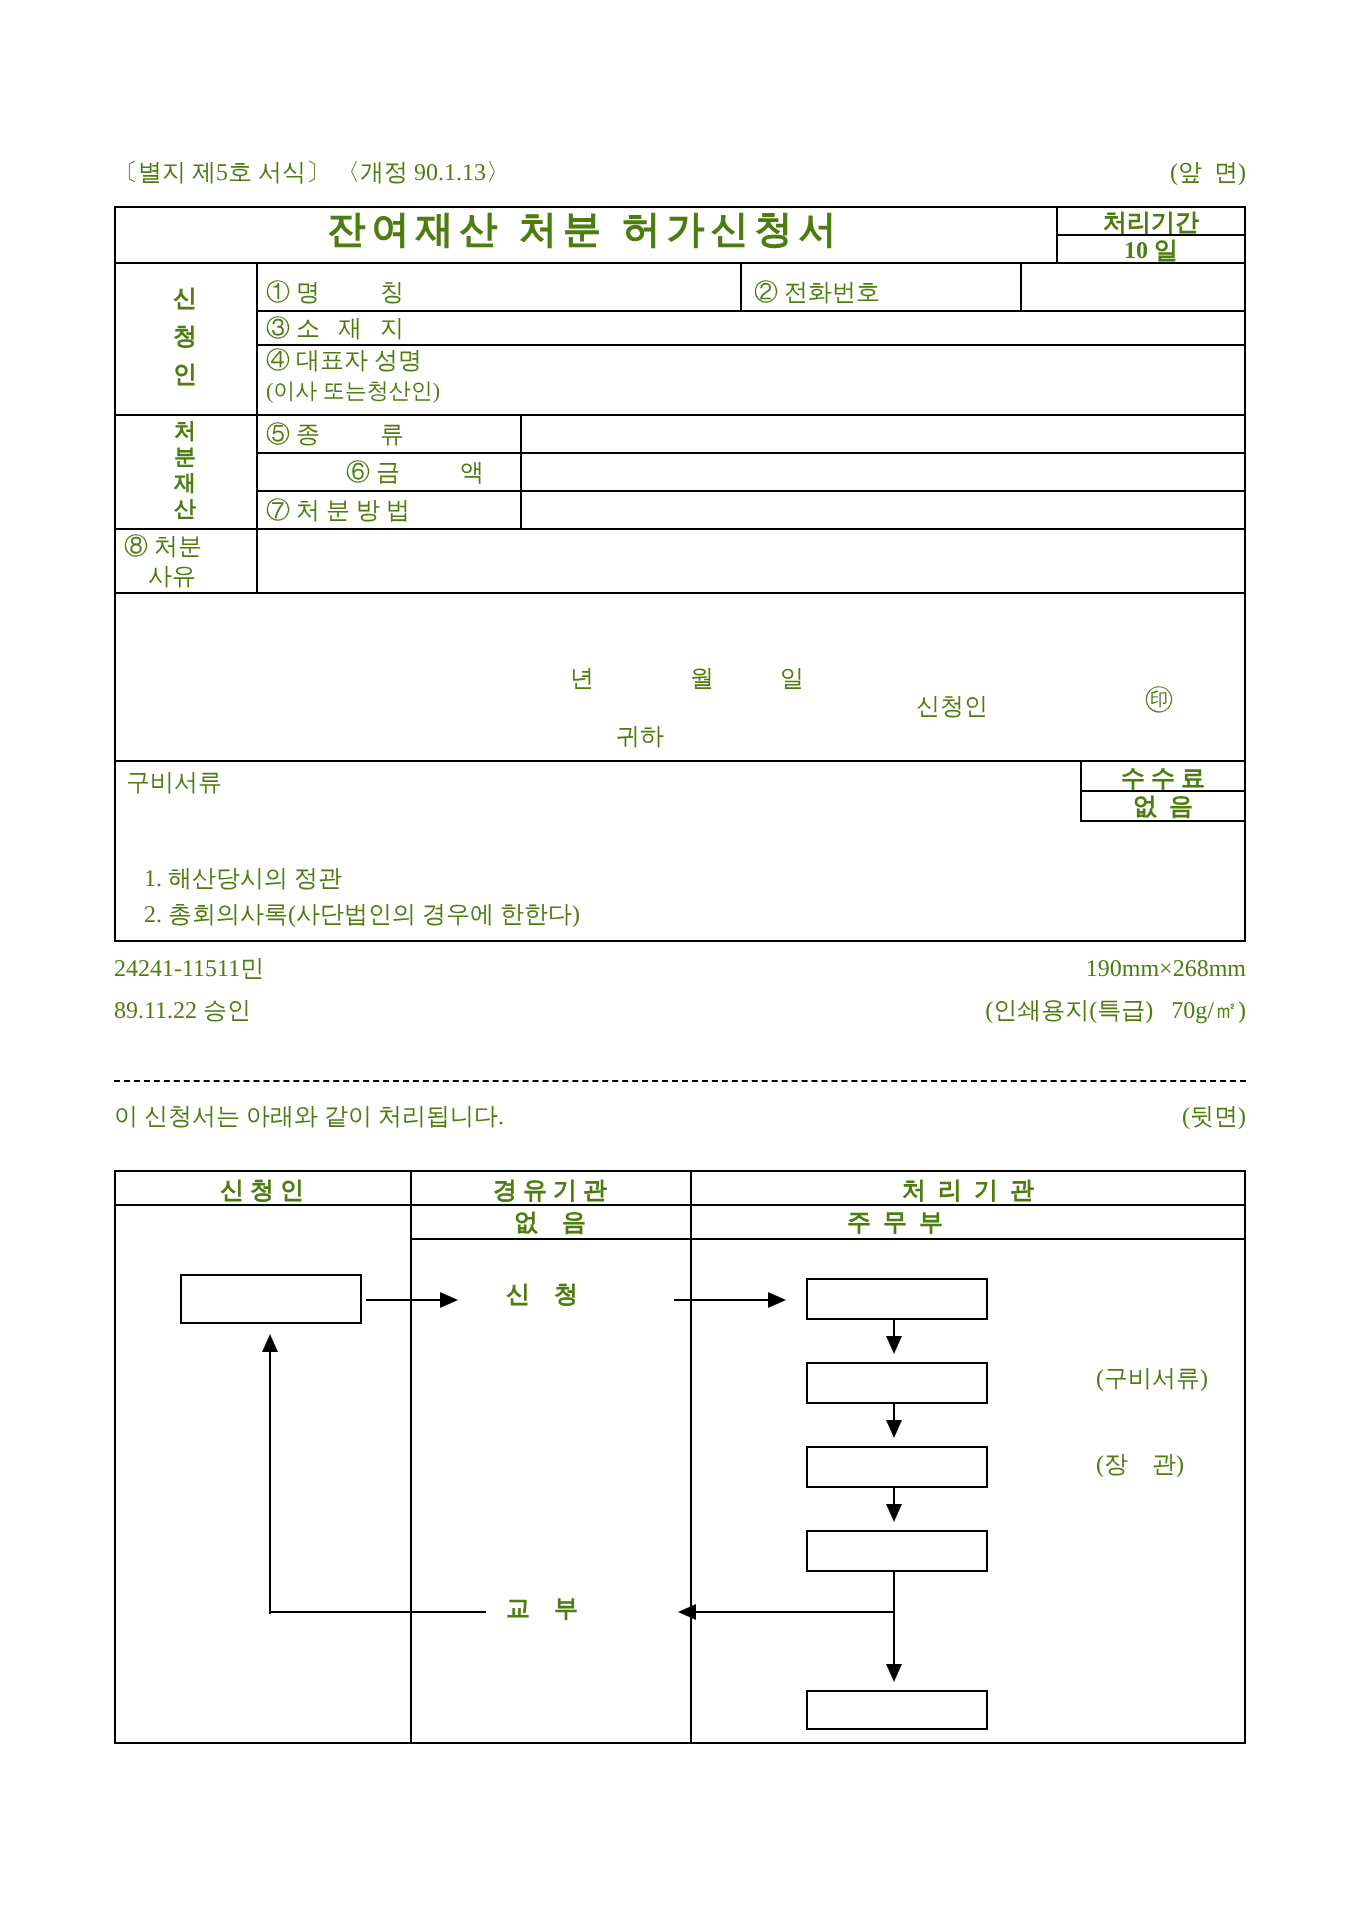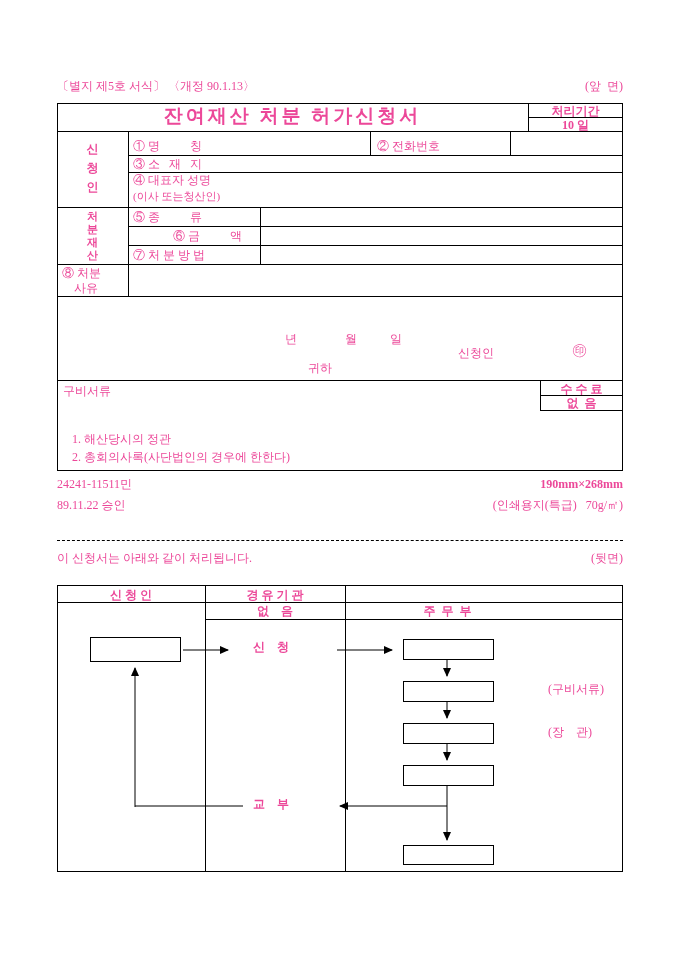--- a/index.html
+++ b/index.html
@@ -1,17 +1,17 @@
 <!DOCTYPE html>
 <html><head>
 <meta charset="utf-8">
 <style>
   html,body { margin:0; padding:0; background:#fff; }
   .page { position:relative; width:680px; height:962px; background:#fff;
-          font-family:"Liberation Serif","DejaVu Serif",serif; color:#ec4899; overflow:hidden; }
+          font-family:"Liberation Serif","DejaVu Serif",serif; color:#4d7c0f; overflow:hidden; }
   .t { position:absolute; font-size:12px; line-height:15px; white-space:pre; }
   .c { text-align:center;font-weight:bold; }
   .r { text-align:right; }
   .title { font-size:19px; font-weight:bold; letter-spacing:3px; line-height:24px; }
   .small { font-size:11px; }
   .stub { line-height:19px; }
   .stub4 { line-height:13px; font-size:11px; }
   .overlay { position:absolute; left:0; top:0; }
   .fbox { position:absolute; border:1px solid #000; background:#fff; }
   .dash { position:absolute; border-top:1px dashed #000; height:0; }
@@ -111,31 +111,32 @@
   <div class="t" style="left:572px; top:343px; font-size:15px;">㊞</div>
   <div class="t" style="left:308px; top:361px;">귀하</div>
 
   <div class="t" style="left:63px; top:384px;">구비서류</div>
   <div class="t c" style="left:540px; top:382px; width:83px;">수 수 료</div>
   <div class="t c" style="left:540px; top:396px; width:83px;">없  음</div>
   <div class="t" style="left:72px; top:432px;">1. 해산당시의 정관</div>
   <div class="t" style="left:72px; top:450px;text-align:center;">2. 총회의사록(사단법인의 경우에 한한다)</div>
 
   <div class="t" style="left:57px; top:477px;">24241-11511민</div>
-  <div class="t r" style="left:450px; top:477px; width:173px;font-weight:bold;">190mm×268mm</div>
+  <div class="t r" style="left:450px; top:477px; width:173px;">190mm×268mm</div>
   <div class="t" style="left:57px; top:498px;">89.11.22 승인</div>
   <div class="t r" style="left:400px; top:498px; width:223px;">(인쇄용지(특급)   70g/㎡)</div>
 
   <div class="dash" style="left:57px; top:540px; width:566px;"></div>
 
   <div class="t" style="left:57px; top:551px;">이 신청서는 아래와 같이 처리됩니다.</div>
   <div class="t r" style="left:540px; top:551px; width:83px;">(뒷면)</div>
 
   <div class="t c" style="left:57px; top:588px; width:148px;">신 청 인</div>
   <div class="t c" style="left:205px; top:588px; width:140px;">경 유 기 관</div>
+  <div class="t c" style="left:345px; top:588px; width:278px;">처  리  기  관</div>
   <div class="t c" style="left:205px; top:604px; width:140px;">없    음</div>
   <div class="t c" style="left:345px; top:604px; width:205px;">주  무  부</div>
 
   <div class="fbox" style="left:90px; top:637px; width:89px; height:23px;"></div>
   <div class="fbox" style="left:403px; top:639px; width:89px; height:19px;"></div>
   <div class="fbox" style="left:403px; top:681px; width:89px; height:19px;"></div>
   <div class="fbox" style="left:403px; top:723px; width:89px; height:19px;"></div>
   <div class="fbox" style="left:403px; top:765px; width:89px; height:19px;"></div>
   <div class="fbox" style="left:403px; top:845px; width:89px; height:18px;"></div>
 

